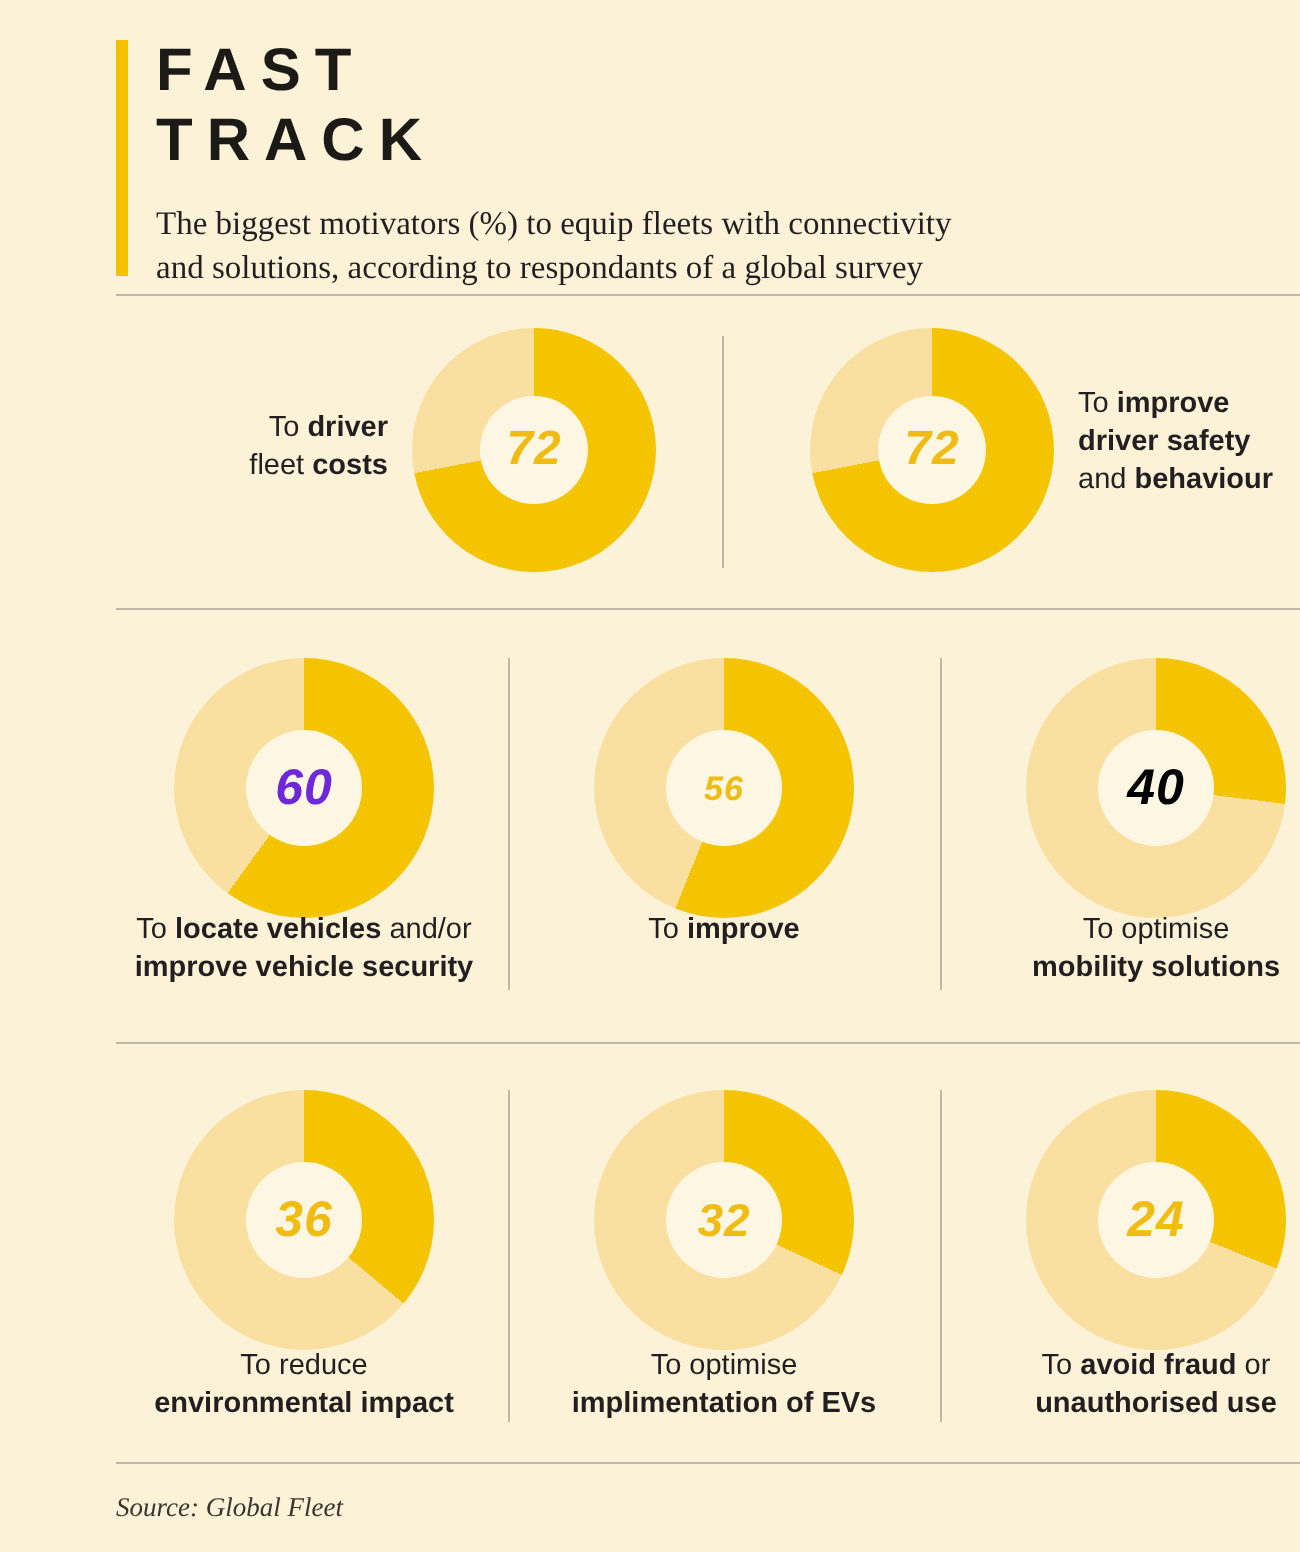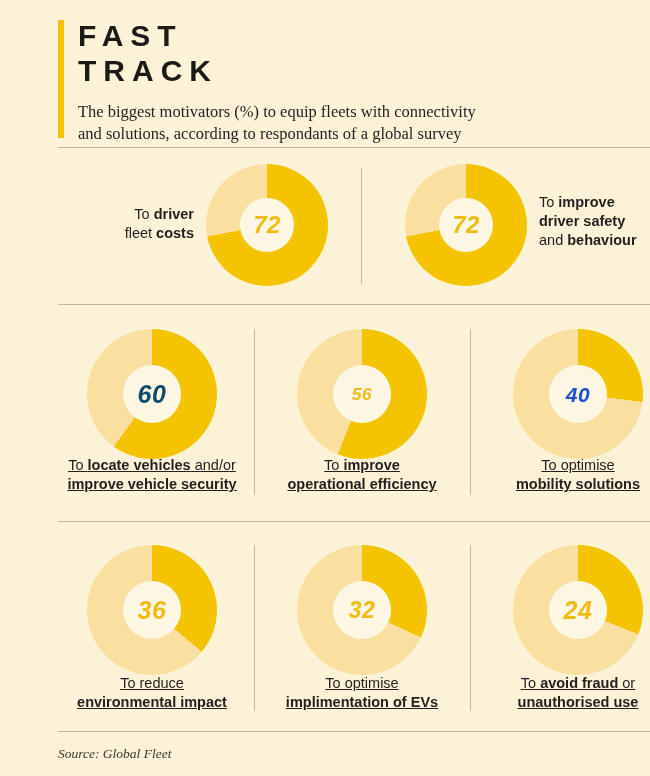--- a/index.html
+++ b/index.html
@@ -106,21 +106,21 @@
   .chart-label {
     font-family: "Liberation Sans", sans-serif;
     font-size: 14.5px;
     line-height: 1.32;
     color: #231f20;
     font-weight: 400;
   }
   .chart-label b { font-weight: 700; }
   .label-left  { text-align: right; }
   .label-right { text-align: left; }
-  .label-below { text-align: center; text-decoration: underline; }
+  .label-below { text-align: center; }
 
   
   .source {
     position: absolute;
     left: 22px;
     top: 746px;
     font-family: "Liberation Serif", serif;
     font-style: italic;
     font-size: 13.5px;
     color: #3a352e;
@@ -164,39 +164,39 @@
       <div class="donut-hole" style="left: 34px; top: 34px; width: 54px; height: 54px; background: rgb(253, 246, 227);">
         <span class="donut-value" style="font-size: 24px; color: rgb(240, 188, 19);">72</span>
       </div>
     </div>
   </div>
   <div class="chart-label label-right" style="position:absolute; left:503px; top:193px; width:140px;">To <b>improve</b><br><b>driver safety</b><br>and <b>behaviour</b></div>
 
   <div class="donut-wrap" style="left:51px; top:329px; width:130px;">
     <div class="donut" style="width: 130px; height: 130px; background: conic-gradient(rgb(244, 196, 0) 0deg, rgb(244, 196, 0) 216deg, rgb(249, 224, 160) 216deg, rgb(249, 224, 160) 360deg);">
       <div class="donut-hole" style="left: 36px; top: 36px; width: 58px; height: 58px; background: rgb(253, 246, 227);">
-        <span class="donut-value" style="font-size: 25px; color: #0c4a6e;">60</span>
+        <span class="donut-value" style="font-size: 25px; color: #6d28d9;">60</span>
       </div>
     </div>
   </div>
   <div class="chart-label label-below" style="position:absolute; left:10px; top:456px; width:212px;">To <b>locate vehicles</b> and/or<br><b>improve vehicle security</b></div>
 
   <div class="donut-wrap" style="left:261px; top:329px; width:130px;">
     <div class="donut" style="width: 130px; height: 130px; background: conic-gradient(rgb(244, 196, 0) 0deg, rgb(244, 196, 0) 202deg, rgb(249, 224, 160) 202deg, rgb(249, 224, 160) 360deg);">
       <div class="donut-hole" style="left: 36px; top: 36px; width: 58px; height: 58px; background: rgb(253, 246, 227);">
         <span class="donut-value" style="font-size: 17px; color: rgb(240, 188, 19);">56</span>
       </div>
     </div>
   </div>
-  <div class="chart-label label-below" style="position:absolute; left:228px; top:456px; width:196px;">To <b>improve</b><br><b>operational efficiency</b></div>
+  <div class="chart-label label-below" style="position:absolute; left:228px; top:456px; width:196px;">To <b>improve</b><br></div>
 
   <div class="donut-wrap" style="left:477px; top:329px; width:130px;">
     <div class="donut" style="width: 130px; height: 130px; background: conic-gradient(rgb(244, 196, 0) 0deg, rgb(244, 196, 0) 97deg, rgb(249, 224, 160) 97deg, rgb(249, 224, 160) 360deg);">
       <div class="donut-hole" style="left: 36px; top: 36px; width: 58px; height: 58px; background: rgb(253, 246, 227);">
-        <span class="donut-value" style="font-size: 21px; color: #1d4ed8;">40</span>
+        <span class="donut-value" style="font-size: 25px; color: #000000;">40</span>
       </div>
     </div>
   </div>
   <div class="chart-label label-below" style="position:absolute; left:446px; top:456px; width:192px;">To optimise<br><b>mobility solutions</b></div>
 
   <div class="donut-wrap" style="left:51px; top:545px; width:130px;">
     <div class="donut" style="width: 130px; height: 130px; background: conic-gradient(rgb(244, 196, 0) 0deg, rgb(244, 196, 0) 130deg, rgb(249, 224, 160) 130deg, rgb(249, 224, 160) 360deg);">
       <div class="donut-hole" style="left: 36px; top: 36px; width: 58px; height: 58px; background: rgb(253, 246, 227);">
         <span class="donut-value" style="font-size: 25px; color: rgb(240, 188, 19);">36</span>
       </div>

